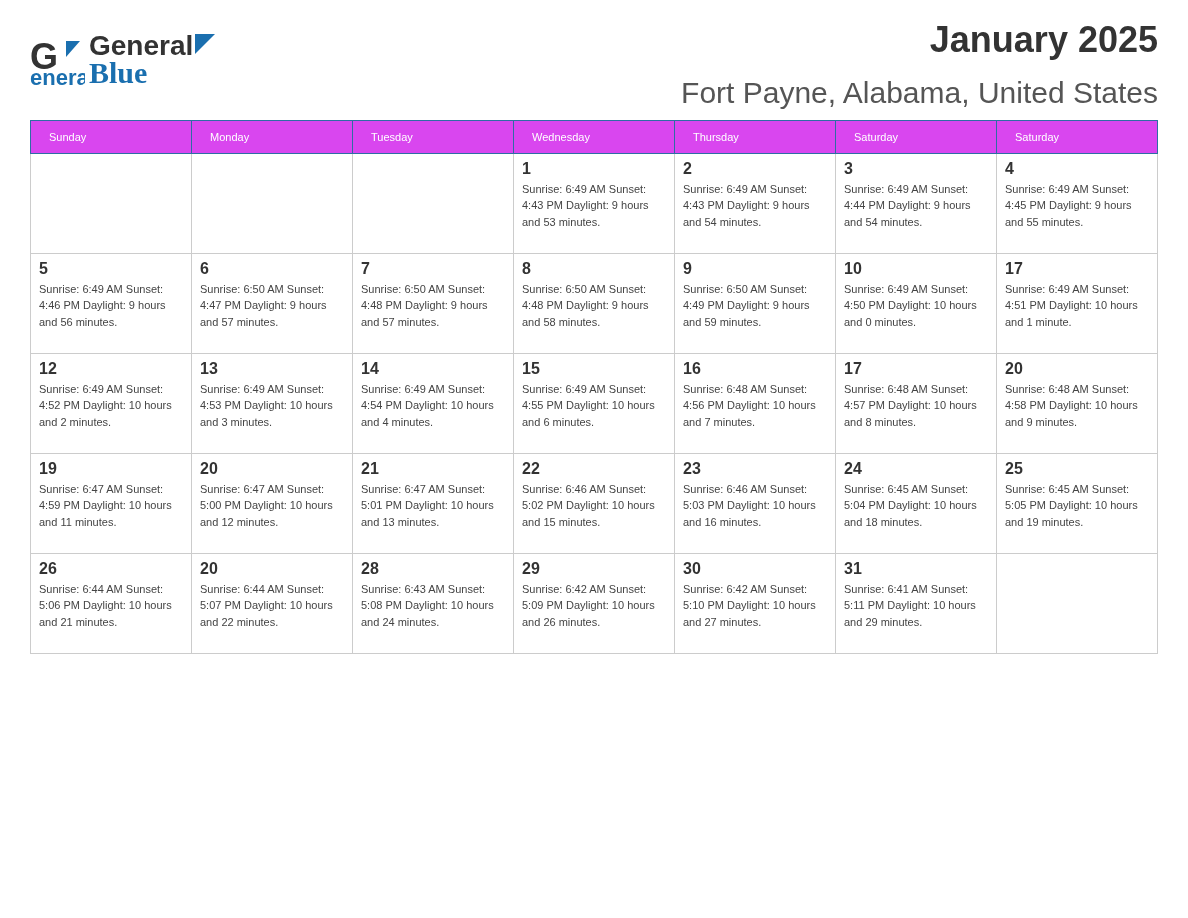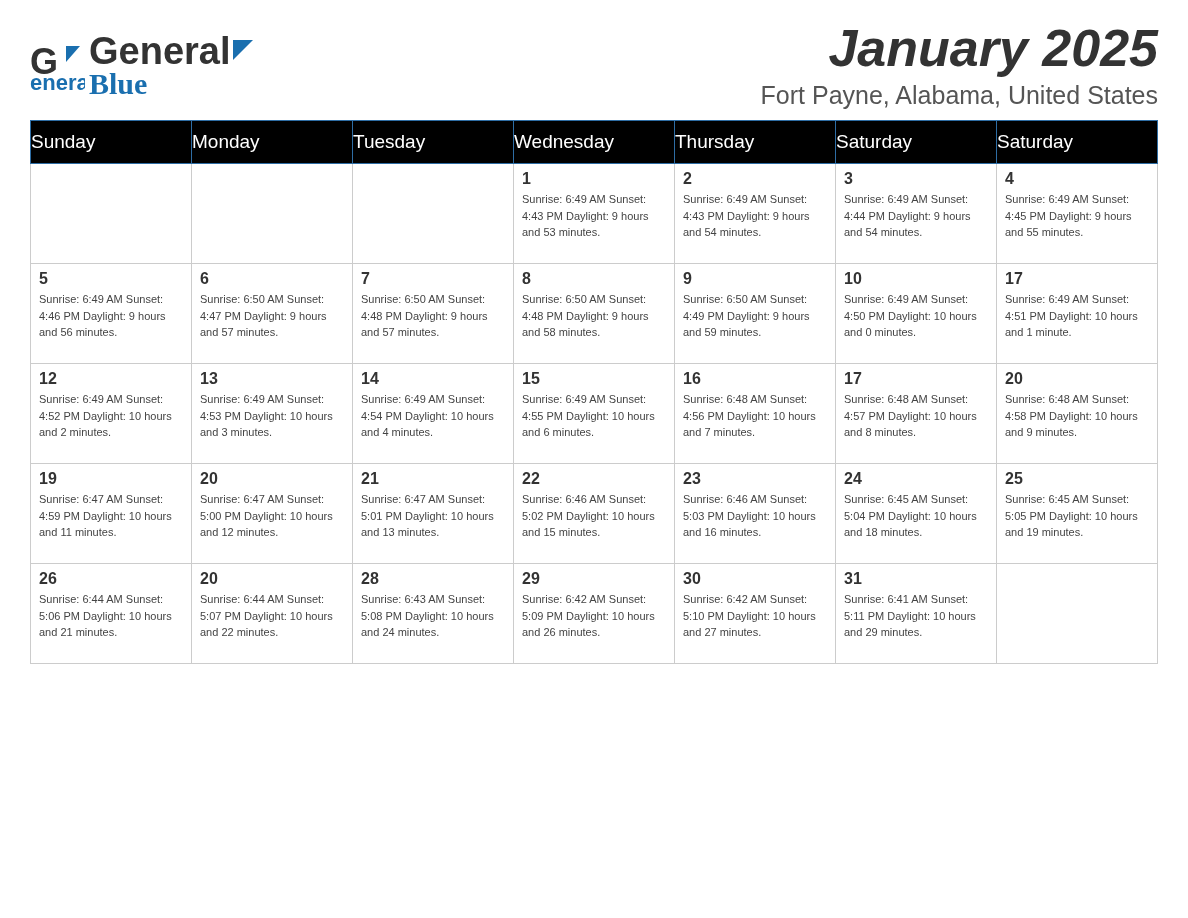--- a/index.html
+++ b/index.html
@@ -18,42 +18,41 @@
     }
     .logo {
       display: flex;
       align-items: center;
       margin-top: 10px;
     }
     .title-section {
       text-align: right;
     }
     .month-title {
-      font-size: 52px;
+      font-size: 36px;
       font-weight: bold;
       color: #333;
       line-height: 1.1;
-      font-style: italic;
     }
     .location-title {
-      font-size: 25px;
+      font-size: 30px;
       color: #555;
-      margin-top: 4px;
+      margin-top: 16px;
     }
     .calendar-table {
       width: 100%;
       border-collapse: collapse;
       border: 1px solid #aaa;
     }
     .calendar-table th {
-      background-color: #000000;
+      background-color: #d946ef;
       color: #fff;
-      font-size: 19px;
+      font-size: 11px;
       font-weight: normal;
-      padding: 10px 0;
+      padding: 10px 18px;
       text-align: left;
       border: 1px solid #2e6da4;
     }
     .calendar-table td {
       vertical-align: top;
       padding: 6px 8px;
       border: 1px solid #ccc;
       width: calc(100% / 7);
       min-height: 90px;
       font-size: 13px;
@@ -87,21 +86,21 @@
       <svg width="55" height="55" viewBox="0 0 55 55" xmlns="http://www.w3.org/2000/svg">
 
         <text x="0" y="38" font-family="Arial" font-size="36" font-weight="bold" fill="#333">G</text>
 
         <polygon points="36,10 50,10 36,26" fill="#1a6faf"></polygon>
         <text x="0" y="54" font-family="Arial" font-size="22" font-weight="bold" fill="#1a6faf">eneral</text>
       </svg>
     </div>
     <div style="margin-left:4px;">
       <div style="display:flex; align-items:center;">
-        <span style="font-size:38px; font-weight:bold; color:#333;">General</span>
+        <span style="font-size:28px; font-weight:bold; color:#333;">General</span>
         <span style="margin-left:2px;">
           <svg width="20" height="20" viewBox="0 0 20 20">
             <polygon points="0,0 20,0 0,20" fill="#1a6faf"></polygon>
           </svg>
         </span>
       </div>
       <div style="font-size:30px; font-weight:bold; color:#1a6faf; margin-top:-6px;font-family:Liberation Serif, serif;">Blue</div>
     </div>
   </div>
   <div class="title-section">

